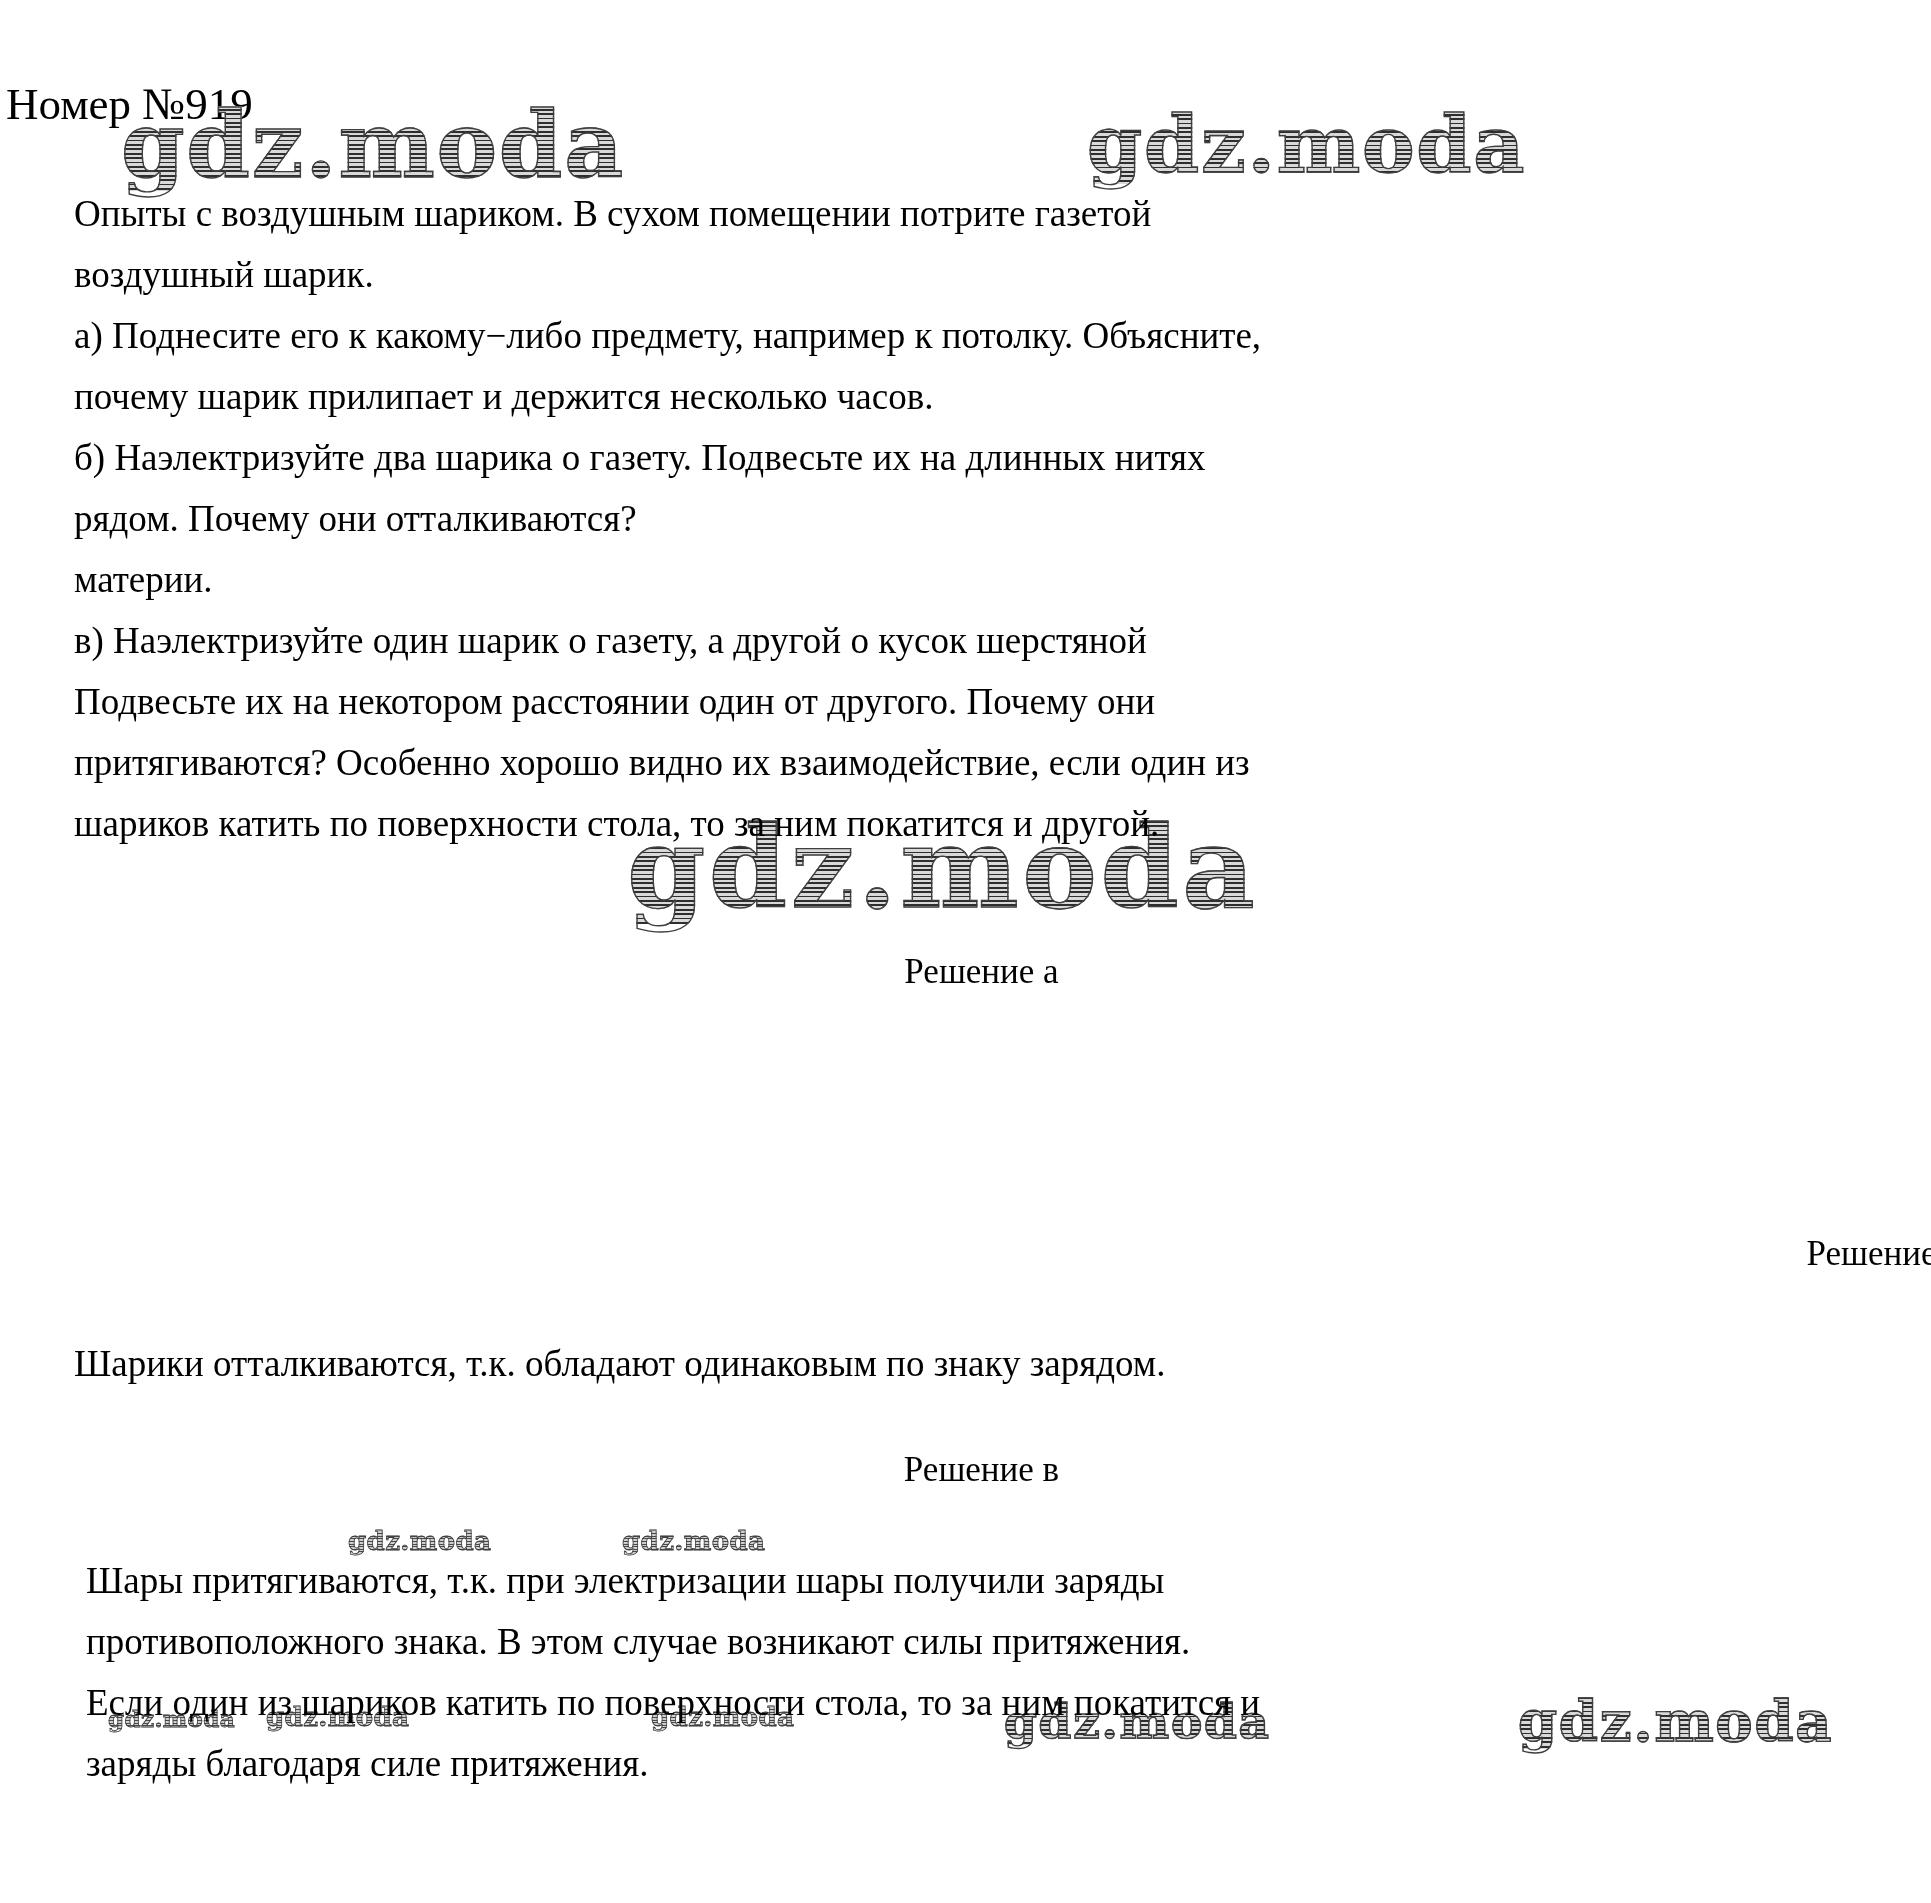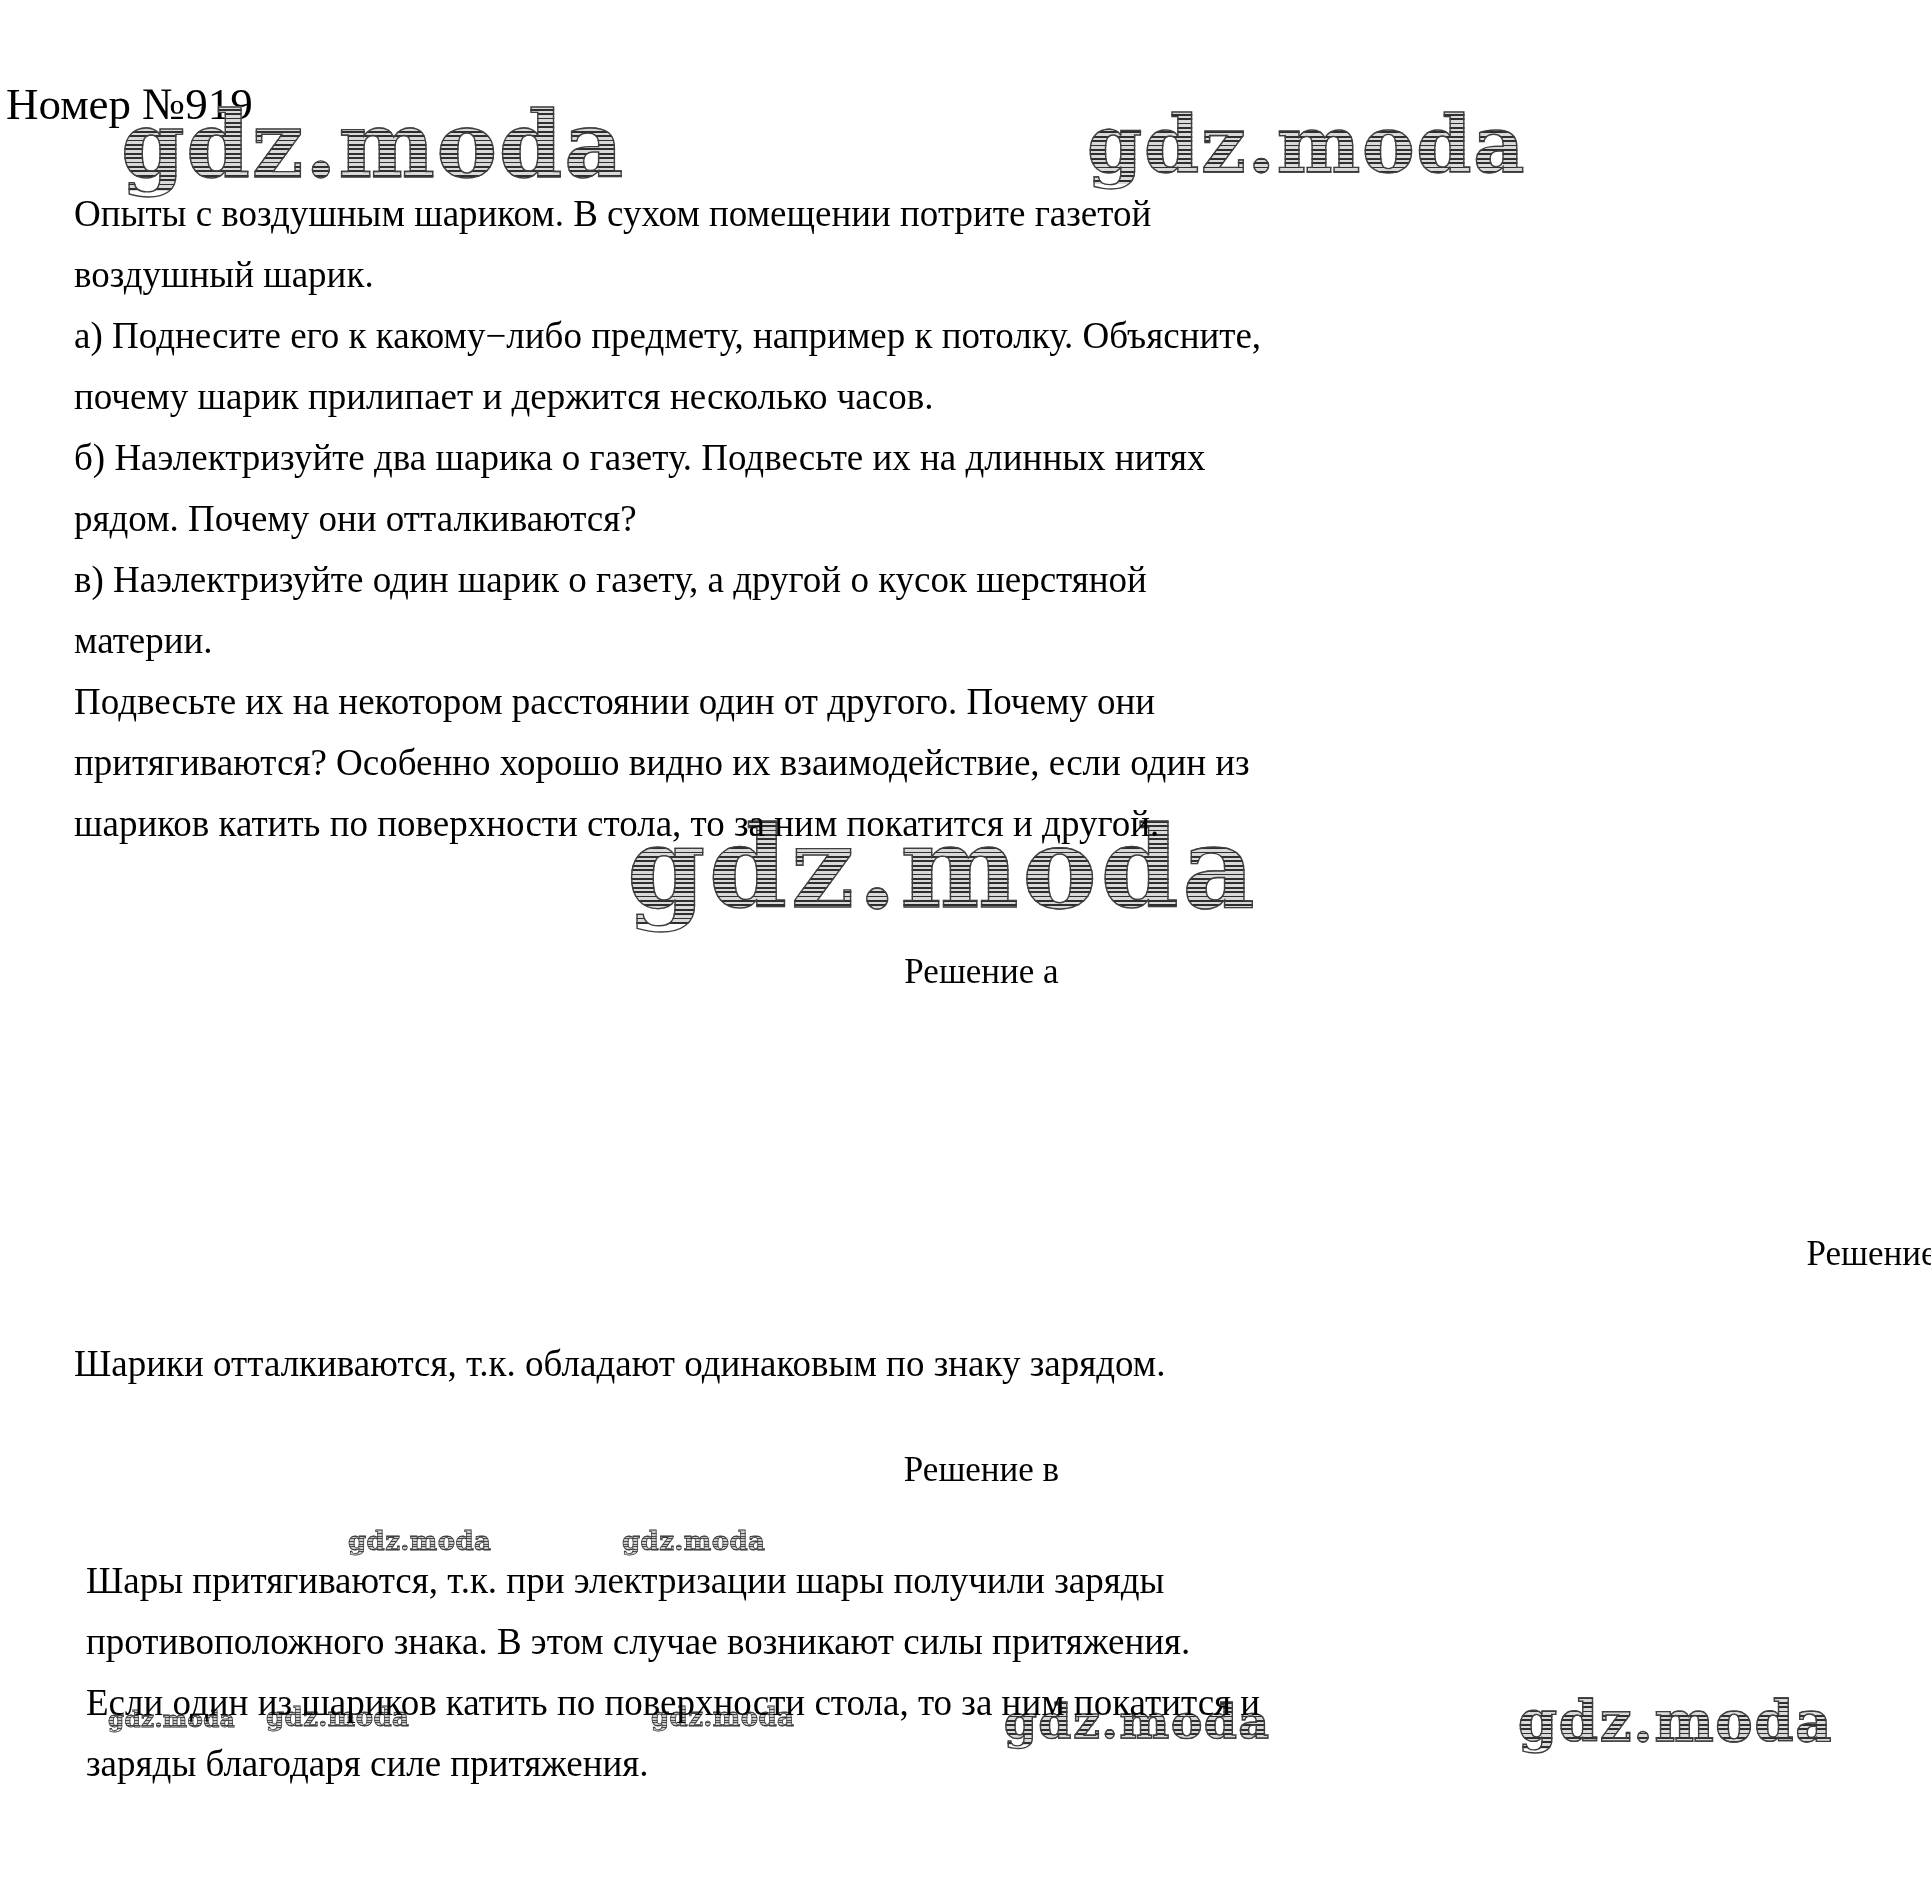--- a/index.html
+++ b/index.html
@@ -102,22 +102,22 @@
 
   <div class="page-title">Номер №919</div>
 
   <div class="textblock" id="problem-block">
     <div class="line">Опыты с воздушным шариком. В сухом помещении потрите газетой</div>
     <div class="line">воздушный шарик.</div>
     <div class="line">а) Поднесите его к какому−либо предмету, например к потолку. Объясните,</div>
     <div class="line">почему шарик прилипает и держится несколько часов.</div>
     <div class="line">б) Наэлектризуйте два шарика о газету. Подвесьте их на длинных нитях</div>
     <div class="line">рядом. Почему они отталкиваются?</div>
+    <div class="line">материи.</div>
     <div class="line">в) Наэлектризуйте один шарик о газету, а другой о кусок шерстяной</div>
-    <div class="line">материи.</div>
     <div class="line">Подвесьте их на некотором расстоянии один от другого. Почему они</div>
     <div class="line">притягиваются? Особенно хорошо видно их взаимодействие, если один из</div>
     <div class="line">шариков катить по поверхности стола, то за ним покатится и другой.</div>
   </div>
 
   <div class="heading" id="solution-a-head">Решение а</div>
 
   <div class="heading" id="solution-b-head">Решение б</div>
   <div class="textblock" id="solution-b-block">
     <div class="line">Шарики отталкиваются, т.к. обладают одинаковым по знаку зарядом.</div>

